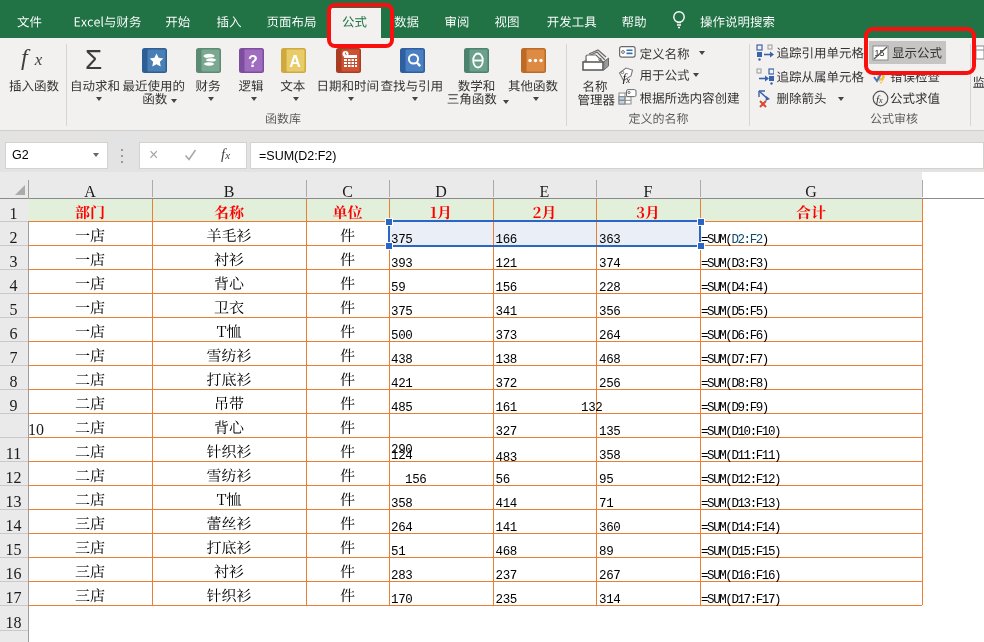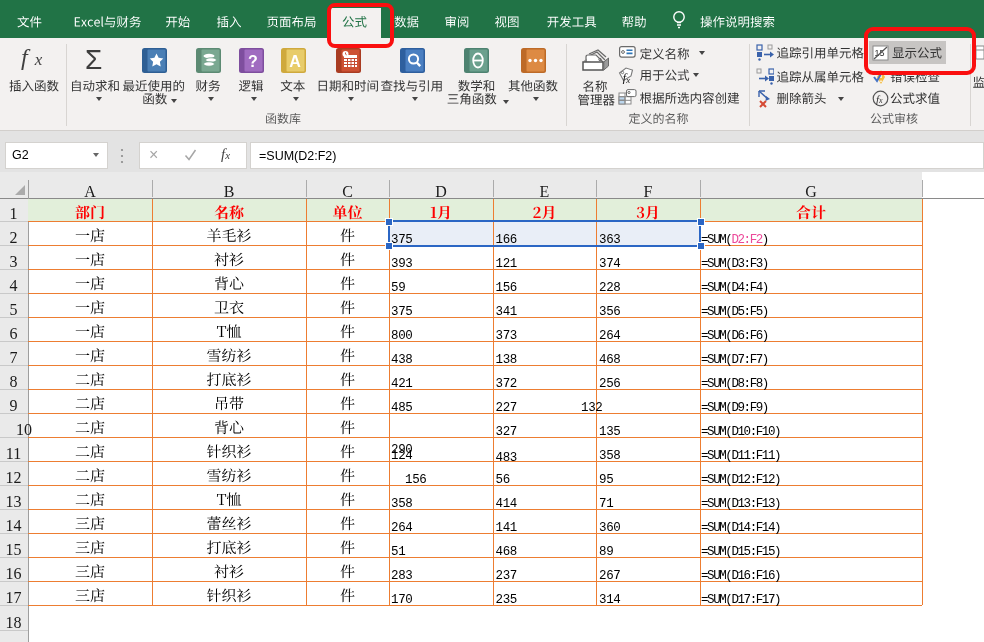--- a/index.html
+++ b/index.html
@@ -205,21 +205,21 @@
 <div class="a serif" style="left:0;top:301.5px;width:27px;text-align:center;font-size:16px;line-height:16px;color:#1a1a1a">5</div>
 <div class="a" style="left:0;top:341px;width:28px;height:1px;background:#c9c9c9"></div>
 <div class="a serif" style="left:0;top:325.5px;width:27px;text-align:center;font-size:16px;line-height:16px;color:#1a1a1a">6</div>
 <div class="a" style="left:0;top:365px;width:28px;height:1px;background:#c9c9c9"></div>
 <div class="a serif" style="left:0;top:349.5px;width:27px;text-align:center;font-size:16px;line-height:16px;color:#1a1a1a">7</div>
 <div class="a" style="left:0;top:389px;width:28px;height:1px;background:#c9c9c9"></div>
 <div class="a serif" style="left:0;top:373.5px;width:27px;text-align:center;font-size:16px;line-height:16px;color:#1a1a1a">8</div>
 <div class="a" style="left:0;top:413px;width:28px;height:1px;background:#c9c9c9"></div>
 <div class="a serif" style="left:0;top:397.5px;width:27px;text-align:center;font-size:16px;line-height:16px;color:#1a1a1a">9</div>
 <div class="a" style="left:0;top:437px;width:28px;height:1px;background:#c9c9c9"></div>
-<div class="a serif" style="left:4px;top:421.5px;width:40px;text-align:center;font-size:16px;line-height:16px;color:#1a1a1a">10</div>
+<div class="a serif" style="left:16px;top:421.5px;width:40px;text-align:center;font-size:16px;line-height:16px;color:#1a1a1a">10</div>
 <div class="a" style="left:0;top:461px;width:28px;height:1px;background:#c9c9c9"></div>
 <div class="a serif" style="left:0;top:445.5px;width:27px;text-align:center;font-size:16px;line-height:16px;color:#1a1a1a">11</div>
 <div class="a" style="left:0;top:485px;width:28px;height:1px;background:#c9c9c9"></div>
 <div class="a serif" style="left:0;top:469.5px;width:27px;text-align:center;font-size:16px;line-height:16px;color:#1a1a1a">12</div>
 <div class="a" style="left:0;top:509px;width:28px;height:1px;background:#c9c9c9"></div>
 <div class="a serif" style="left:0;top:493.5px;width:27px;text-align:center;font-size:16px;line-height:16px;color:#1a1a1a">13</div>
 <div class="a" style="left:0;top:533px;width:28px;height:1px;background:#c9c9c9"></div>
 <div class="a serif" style="left:0;top:517.5px;width:27px;text-align:center;font-size:16px;line-height:16px;color:#1a1a1a">14</div>
 <div class="a" style="left:0;top:557px;width:28px;height:1px;background:#c9c9c9"></div>
 <div class="a serif" style="left:0;top:541.5px;width:27px;text-align:center;font-size:16px;line-height:16px;color:#1a1a1a">15</div>
@@ -256,47 +256,47 @@
 <div class="a" style="left:28px;top:581px;width:894px;height:1.3px;background:#ed7d31"></div>
 <div class="a" style="left:28px;top:605px;width:894px;height:1.3px;background:#ed7d31"></div>
 <div class="a" style="left:387.6px;top:220px;width:313.6px;height:26.6px;border:2.4px solid #2b66c4;z-index:30"></div>
 <div class="a" style="left:385.0px;top:218.0px;width:8px;height:8px;background:#2b66c4;border:1.5px solid #fff;z-index:31"></div>
 <div class="a" style="left:385.0px;top:242.0px;width:8px;height:8px;background:#2b66c4;border:1.5px solid #fff;z-index:31"></div>
 <div class="a" style="left:696.5px;top:218.0px;width:8px;height:8px;background:#2b66c4;border:1.5px solid #fff;z-index:31"></div>
 <div class="a" style="left:696.5px;top:242.0px;width:8px;height:8px;background:#2b66c4;border:1.5px solid #fff;z-index:31"></div>
 <div class="a mono" style="left:391px;top:233.8px">375</div>
 <div class="a mono" style="left:495.5px;top:233.8px">166</div>
 <div class="a mono" style="left:599px;top:233.8px">363</div>
-<div class="a fmla" style="left:701px;top:233.8px">=SUM(<span style="color:#ec4899">D2:F2</span>)</div>
+<div class="a fmla" style="left:701px;top:233.8px">=SUM(<span style="color:#0c4a6e">D2:F2</span>)</div>
 <div class="a mono" style="left:391px;top:257.8px">393</div>
 <div class="a mono" style="left:495.5px;top:257.8px">121</div>
 <div class="a mono" style="left:599px;top:257.8px">374</div>
 <div class="a fmla" style="left:701px;top:257.8px">=SUM(D3:F3)</div>
 <div class="a mono" style="left:391px;top:281.8px">59</div>
 <div class="a mono" style="left:495.5px;top:281.8px">156</div>
 <div class="a mono" style="left:599px;top:281.8px">228</div>
 <div class="a fmla" style="left:701px;top:281.8px">=SUM(D4:F4)</div>
 <div class="a mono" style="left:391px;top:305.8px">375</div>
 <div class="a mono" style="left:495.5px;top:305.8px">341</div>
 <div class="a mono" style="left:599px;top:305.8px">356</div>
 <div class="a fmla" style="left:701px;top:305.8px">=SUM(D5:F5)</div>
-<div class="a mono" style="left:391px;top:329.8px">800</div>
+<div class="a mono" style="left:391px;top:329.8px">500</div>
 <div class="a mono" style="left:495.5px;top:329.8px">373</div>
 <div class="a mono" style="left:599px;top:329.8px">264</div>
 <div class="a fmla" style="left:701px;top:329.8px">=SUM(D6:F6)</div>
 <div class="a mono" style="left:391px;top:353.8px">438</div>
 <div class="a mono" style="left:495.5px;top:353.8px">138</div>
 <div class="a mono" style="left:599px;top:353.8px">468</div>
 <div class="a fmla" style="left:701px;top:353.8px">=SUM(D7:F7)</div>
 <div class="a mono" style="left:391px;top:377.8px">421</div>
 <div class="a mono" style="left:495.5px;top:377.8px">372</div>
 <div class="a mono" style="left:599px;top:377.8px">256</div>
 <div class="a fmla" style="left:701px;top:377.8px">=SUM(D8:F8)</div>
 <div class="a mono" style="left:391px;top:401.8px">485</div>
-<div class="a mono" style="left:495.5px;top:401.8px">227</div>
+<div class="a mono" style="left:495.5px;top:401.8px">161</div>
 <div class="a mono" style="left:581px;top:401.8px">132</div>
 <div class="a fmla" style="left:701px;top:401.8px">=SUM(D9:F9)</div>
 <div class="a mono" style="left:391px;top:444px">290</div>
 <div class="a mono" style="left:495.5px;top:425.8px">327</div>
 <div class="a mono" style="left:599px;top:425.8px">135</div>
 <div class="a fmla" style="left:701px;top:425.8px">=SUM(D10:F10)</div>
 <div class="a mono" style="left:391px;top:449.8px">124</div>
 <div class="a mono" style="left:495.5px;top:452px">483</div>
 <div class="a mono" style="left:599px;top:449.8px">358</div>
 <div class="a fmla" style="left:701px;top:449.8px">=SUM(D11:F11)</div>

